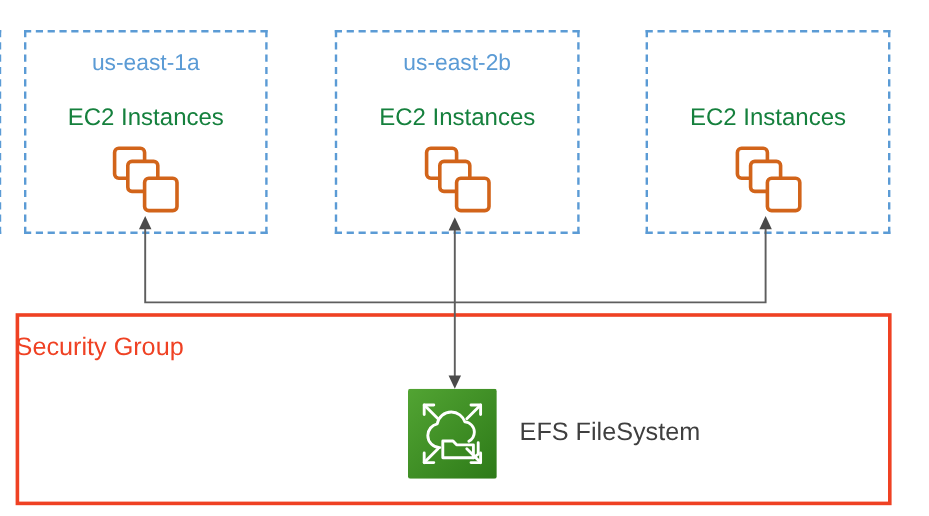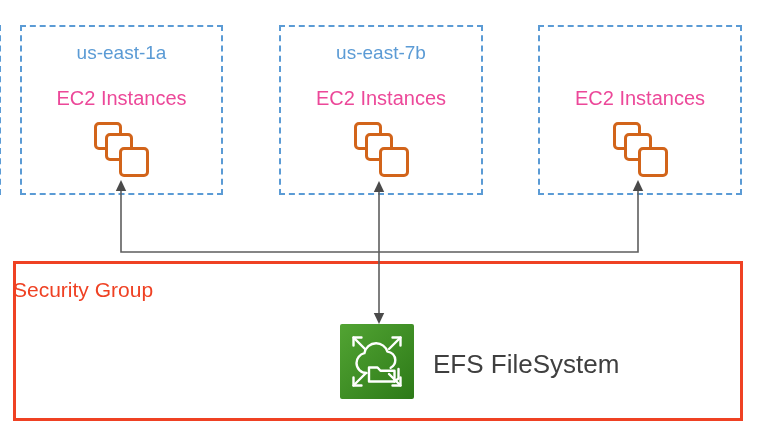--- a/index.html
+++ b/index.html
@@ -8,61 +8,61 @@
 
   
   .zone{position:absolute;top:25px;height:170px;border:2px dashed #5B9BD5;box-sizing:border-box;background:transparent;}
   .zone-cropped{left:-203px;width:204px;}
   .zone1{left:20px;width:203px;}
   .zone2{left:279px;width:204px;}
   .zone3{left:538px;width:204px;}
   .zone-title{position:absolute;top:15px;left:0;width:100%;text-align:center;
               font-size:19px;color:#5B9BD5;}
   .zone-label{position:absolute;top:60px;left:0;width:100%;text-align:center;
-              font-size:20px;color:#ec4899;}
+              font-size:20px;color:#15803d;}
 
   
   .ec2-stack{position:absolute;top:95px;left:calc(50% - 27.5px);width:55px;height:55px;}
   .sq{position:absolute;background:#fff;border:3px solid #D2641A;border-radius:5px;box-sizing:border-box;}
   .sq1{left:0;top:0;width:28px;height:28px;}
   .sq2{left:11px;top:11px;width:28px;height:28px;}
   .sq3{left:25px;top:25px;width:30px;height:30px;}
 
   
   .sg-box{position:absolute;left:13px;top:261px;width:730px;height:160px;
           border:3px solid #EF4123;box-sizing:border-box;z-index:0;}
   .sg-label{position:absolute;left:13px;top:278px;width:730px;
             font-size:21px;color:#EF4123;z-index:2;}
 
   
   .connectors{position:absolute;left:0;top:0;z-index:1;pointer-events:none;}
 
   
   .efs-icon{position:absolute;left:340px;top:324px;width:74px;height:75px;z-index:2;}
-  .efs-label{position:absolute;left:433px;top:349px;font-size:26px;color:#3F3F3F;z-index:2;}
+  .efs-label{position:absolute;left:433px;top:349px;font-size:21px;color:#3F3F3F;z-index:2;}
 </style>
 </head>
 <body>
 
 <div class="canvas">
 
   <div class="zone zone-cropped"></div>
 
   <div class="zone zone1">
     <div class="zone-title">us-east-1a</div>
     <div class="zone-label">EC2 Instances</div>
     <div class="ec2-stack">
       <div class="sq sq1"></div>
       <div class="sq sq2"></div>
       <div class="sq sq3"></div>
     </div>
   </div>
 
   <div class="zone zone2">
-    <div class="zone-title">us-east-7b</div>
+    <div class="zone-title">us-east-2b</div>
     <div class="zone-label">EC2 Instances</div>
     <div class="ec2-stack">
       <div class="sq sq1"></div>
       <div class="sq sq2"></div>
       <div class="sq sq3"></div>
     </div>
   </div>
 
   <div class="zone zone3">
     <div class="zone-label">EC2 Instances</div>

